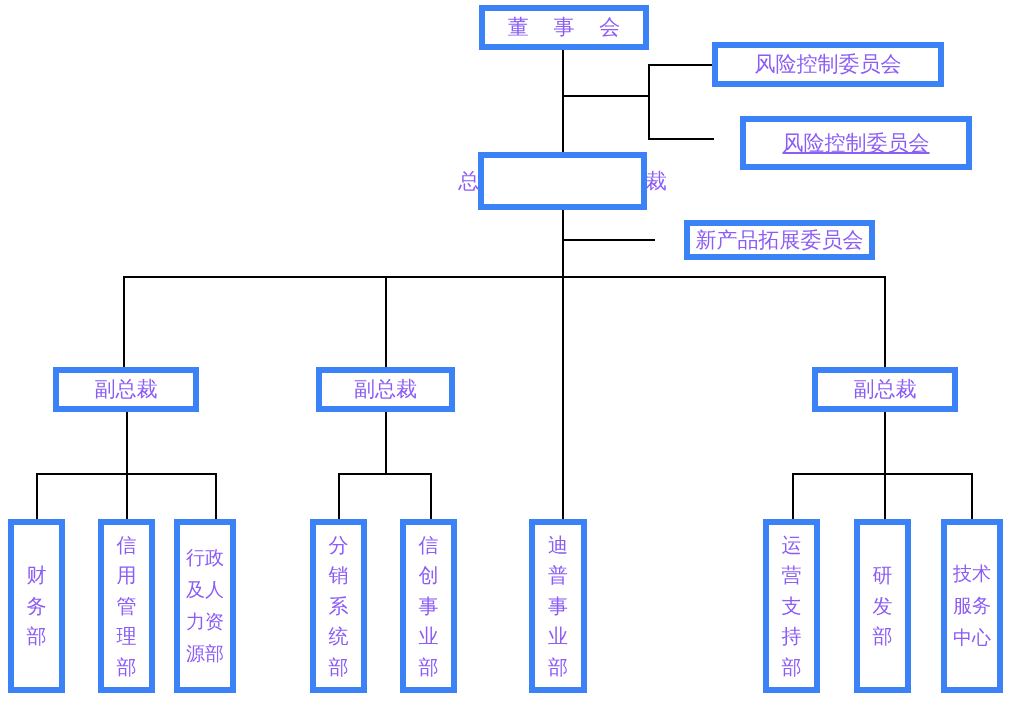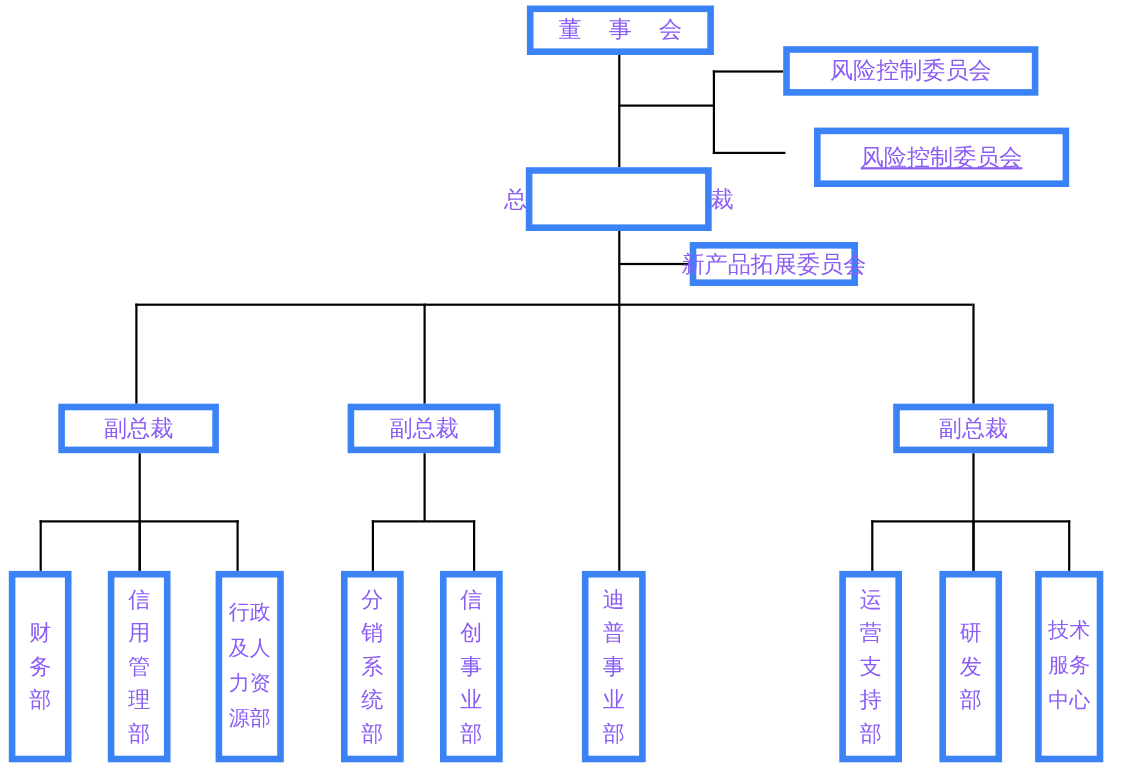--- a/index.html
+++ b/index.html
@@ -112,21 +112,21 @@
   </div>
 
   <div class="node horiz" style="left: 740px; top: 116px; width: 232px; height: 54px; text-decoration: underline;">
     <span class="label">风险控制委员会</span>
   </div>
 
   <div class="node horiz spaced-wide" style="left: 478px; top: 152px; width: 169px; height: 58px;">
     <span class="label">总    裁</span>
   </div>
 
-  <div class="node horiz" style="left: 627px; top: 220px; width: 153px; height: 40px;">
+  <div class="node horiz" style="left: 684px; top: 220px; width: 191px; height: 40px;">
     <span class="label">新产品拓展委员会</span>
   </div>
 
   <div class="node horiz" style="left: 53px; top: 367px; width: 146px; height: 45px;">
     <span class="label">副总裁</span>
   </div>
 
   <div class="node horiz" style="left: 316px; top: 367px; width: 139px; height: 45px;">
     <span class="label">副总裁</span>
   </div>
@@ -142,21 +142,21 @@
   </div>
 
   <div class="node vert" style="left: 98px; top: 519px; width: 57px; height: 174px;">
     <span class="label">信
 用
 管
 理
 部</span>
   </div>
 
-  <div class="node vert two-col" style="left: 196px; top: 519px; width: 62px; height: 174px;">
+  <div class="node vert two-col" style="left: 174px; top: 519px; width: 62px; height: 174px;">
     <span class="label">行政
 及人
 力资
 源部</span>
   </div>
 
   <div class="node vert" style="left: 310px; top: 519px; width: 57px; height: 174px;">
     <span class="label">分
 销
 系

